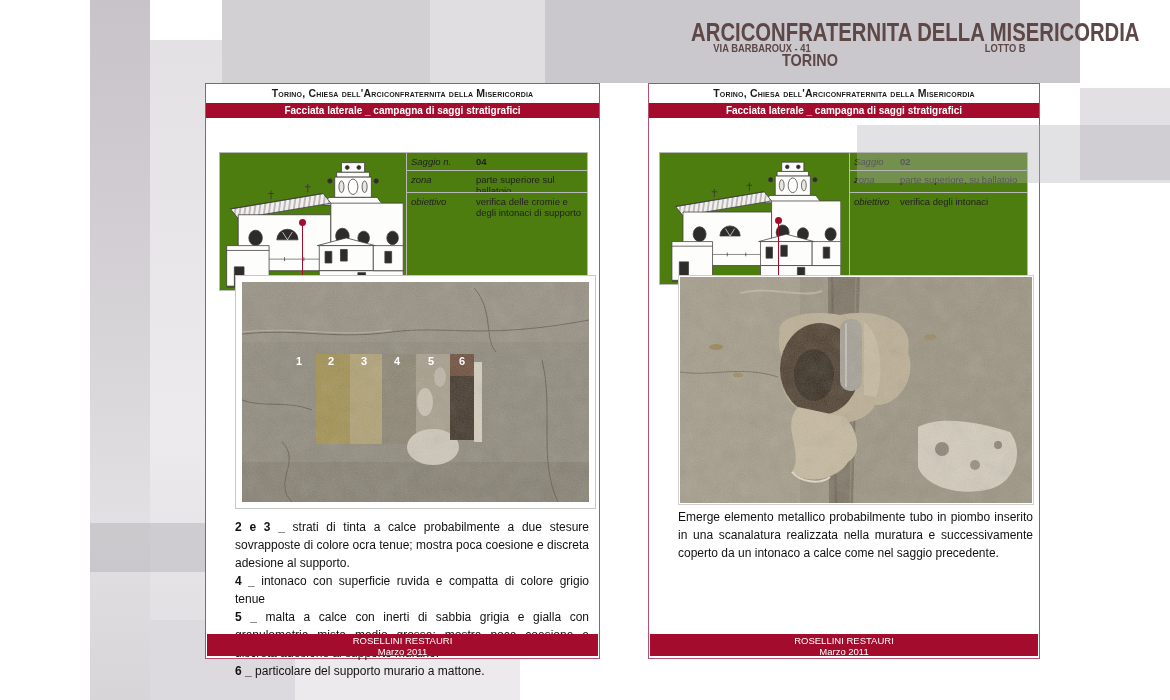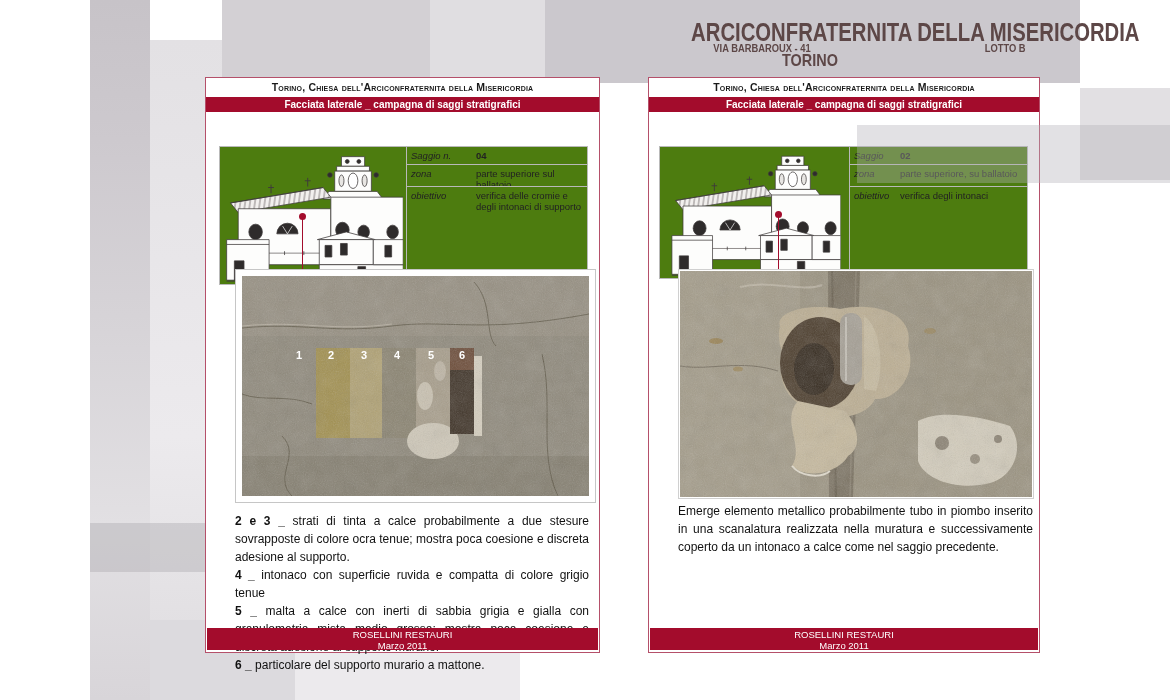--- a/index.html
+++ b/index.html
@@ -19,21 +19,21 @@
   .bgI{left:150px;top:620px;width:145px;height:80px;background:#dcdade;}
   .bgOverlayRight{left:857px;top:125px;width:313px;height:58px;background:rgba(180,177,183,.38);z-index:3;}
   
   .hline{position:absolute;font-weight:bold;color:var(--brown);text-align:center;
          transform:scaleX(.78);letter-spacing:0px;z-index:2;white-space:nowrap;}
   .h-main{left:648px;top:17px;width:392px;font-size:26px;}
   .h-addr{left:648px;top:42px;width:228px;font-size:11px;transform:scaleX(.85);}
   .h-city{left:648px;top:51px;width:324px;font-size:17px;transform:scaleX(.85);}
   .h-lot{left:848px;top:42px;width:192px;font-size:11px;text-align:right;transform:scaleX(.85);}
   
-  .panel{position:absolute;top:77px;height:574px;background:#fff;border:1px solid var(--pborder);z-index:2;}
+  .panel{position:absolute;top:83px;height:574px;background:#fff;border:1px solid var(--pborder);z-index:2;}
   .panel-left{left:205px;width:393px;}
   .panel-right{left:648px;width:390px;}
   .ptitle{position:absolute;left:0;right:0;top:0;height:19px;line-height:19px;text-align:center;
           font-variant:small-caps;font-weight:bold;font-size:10.5px;color:#1a1a1a;letter-spacing:.2px;}
   .pbar{position:absolute;left:0;right:0;top:19px;height:15px;line-height:15px;text-align:center;
         background:var(--red);color:#fff;font-weight:bold;font-size:10px;}
   
   .stable{position:absolute;border:1px solid #b9b9b9;display:grid;background:#4d7c0f;margin-top:24px;}
   .stable-l{left:13px;top:44px;width:367px;height:137px;grid-template-columns:187px 65px auto;grid-template-rows:18px 22px auto;}
   .stable-r{left:10px;top:44px;width:367px;height:131px;grid-template-columns:190px 46px auto;grid-template-rows:18px 22px auto;}

